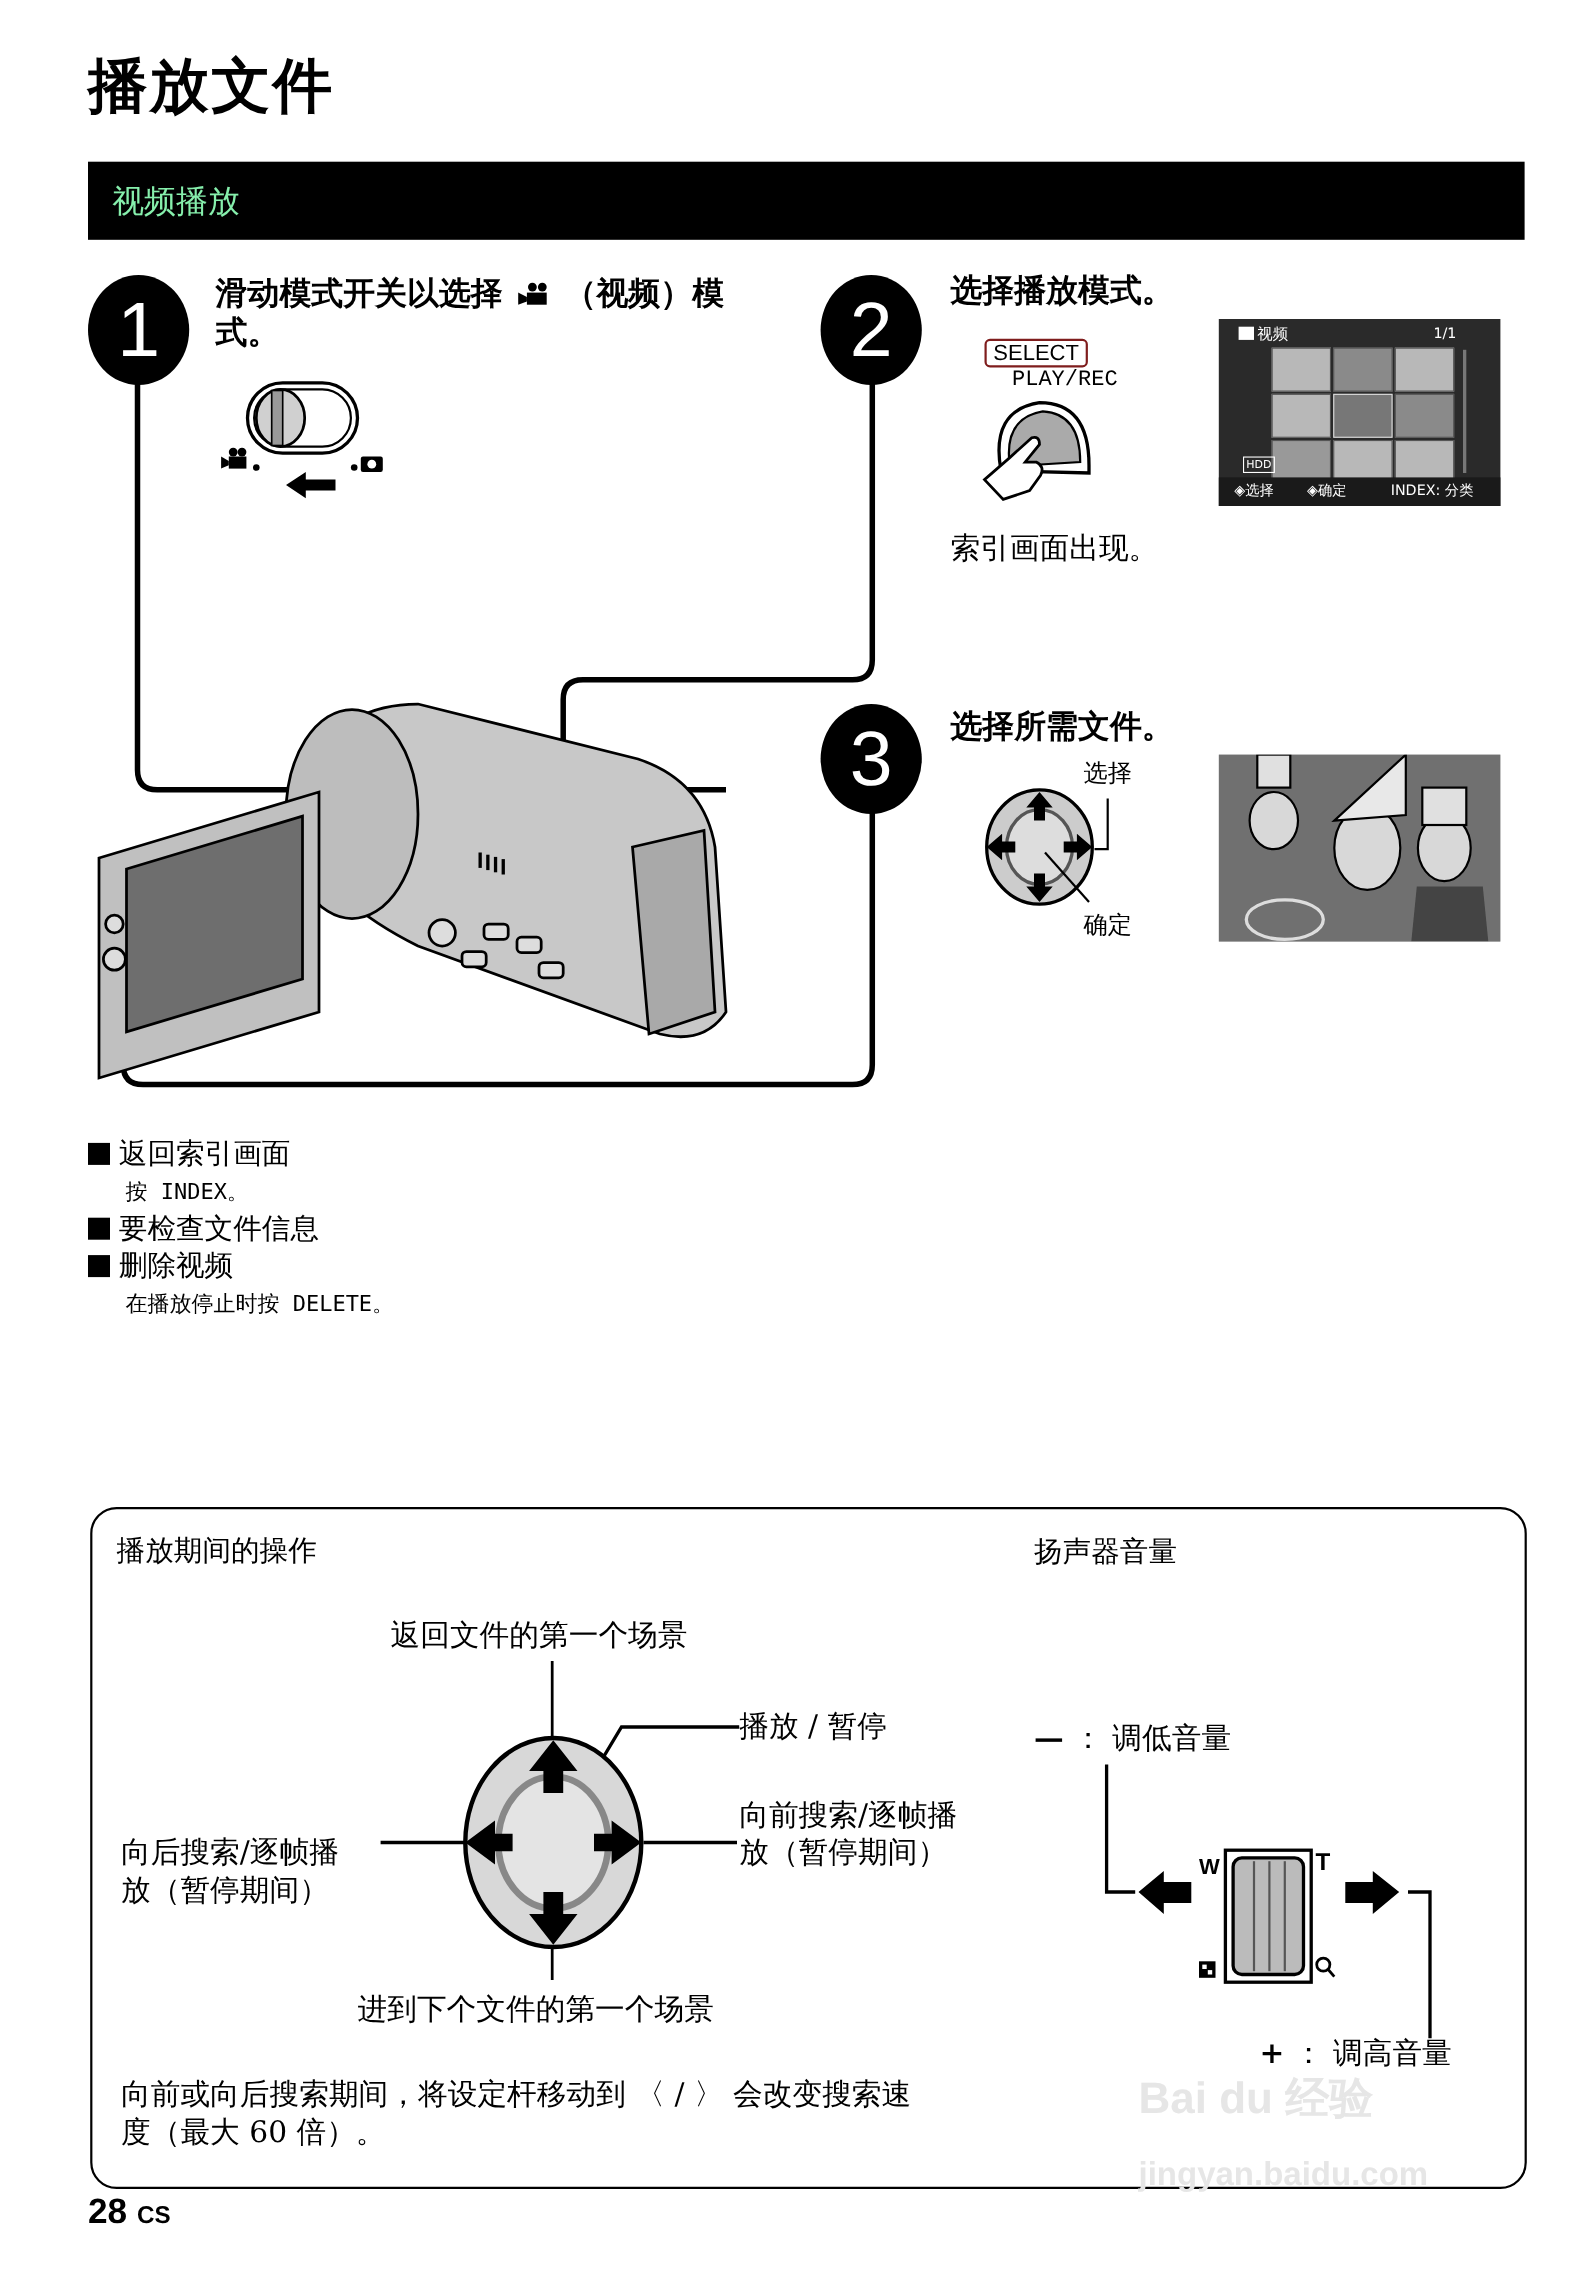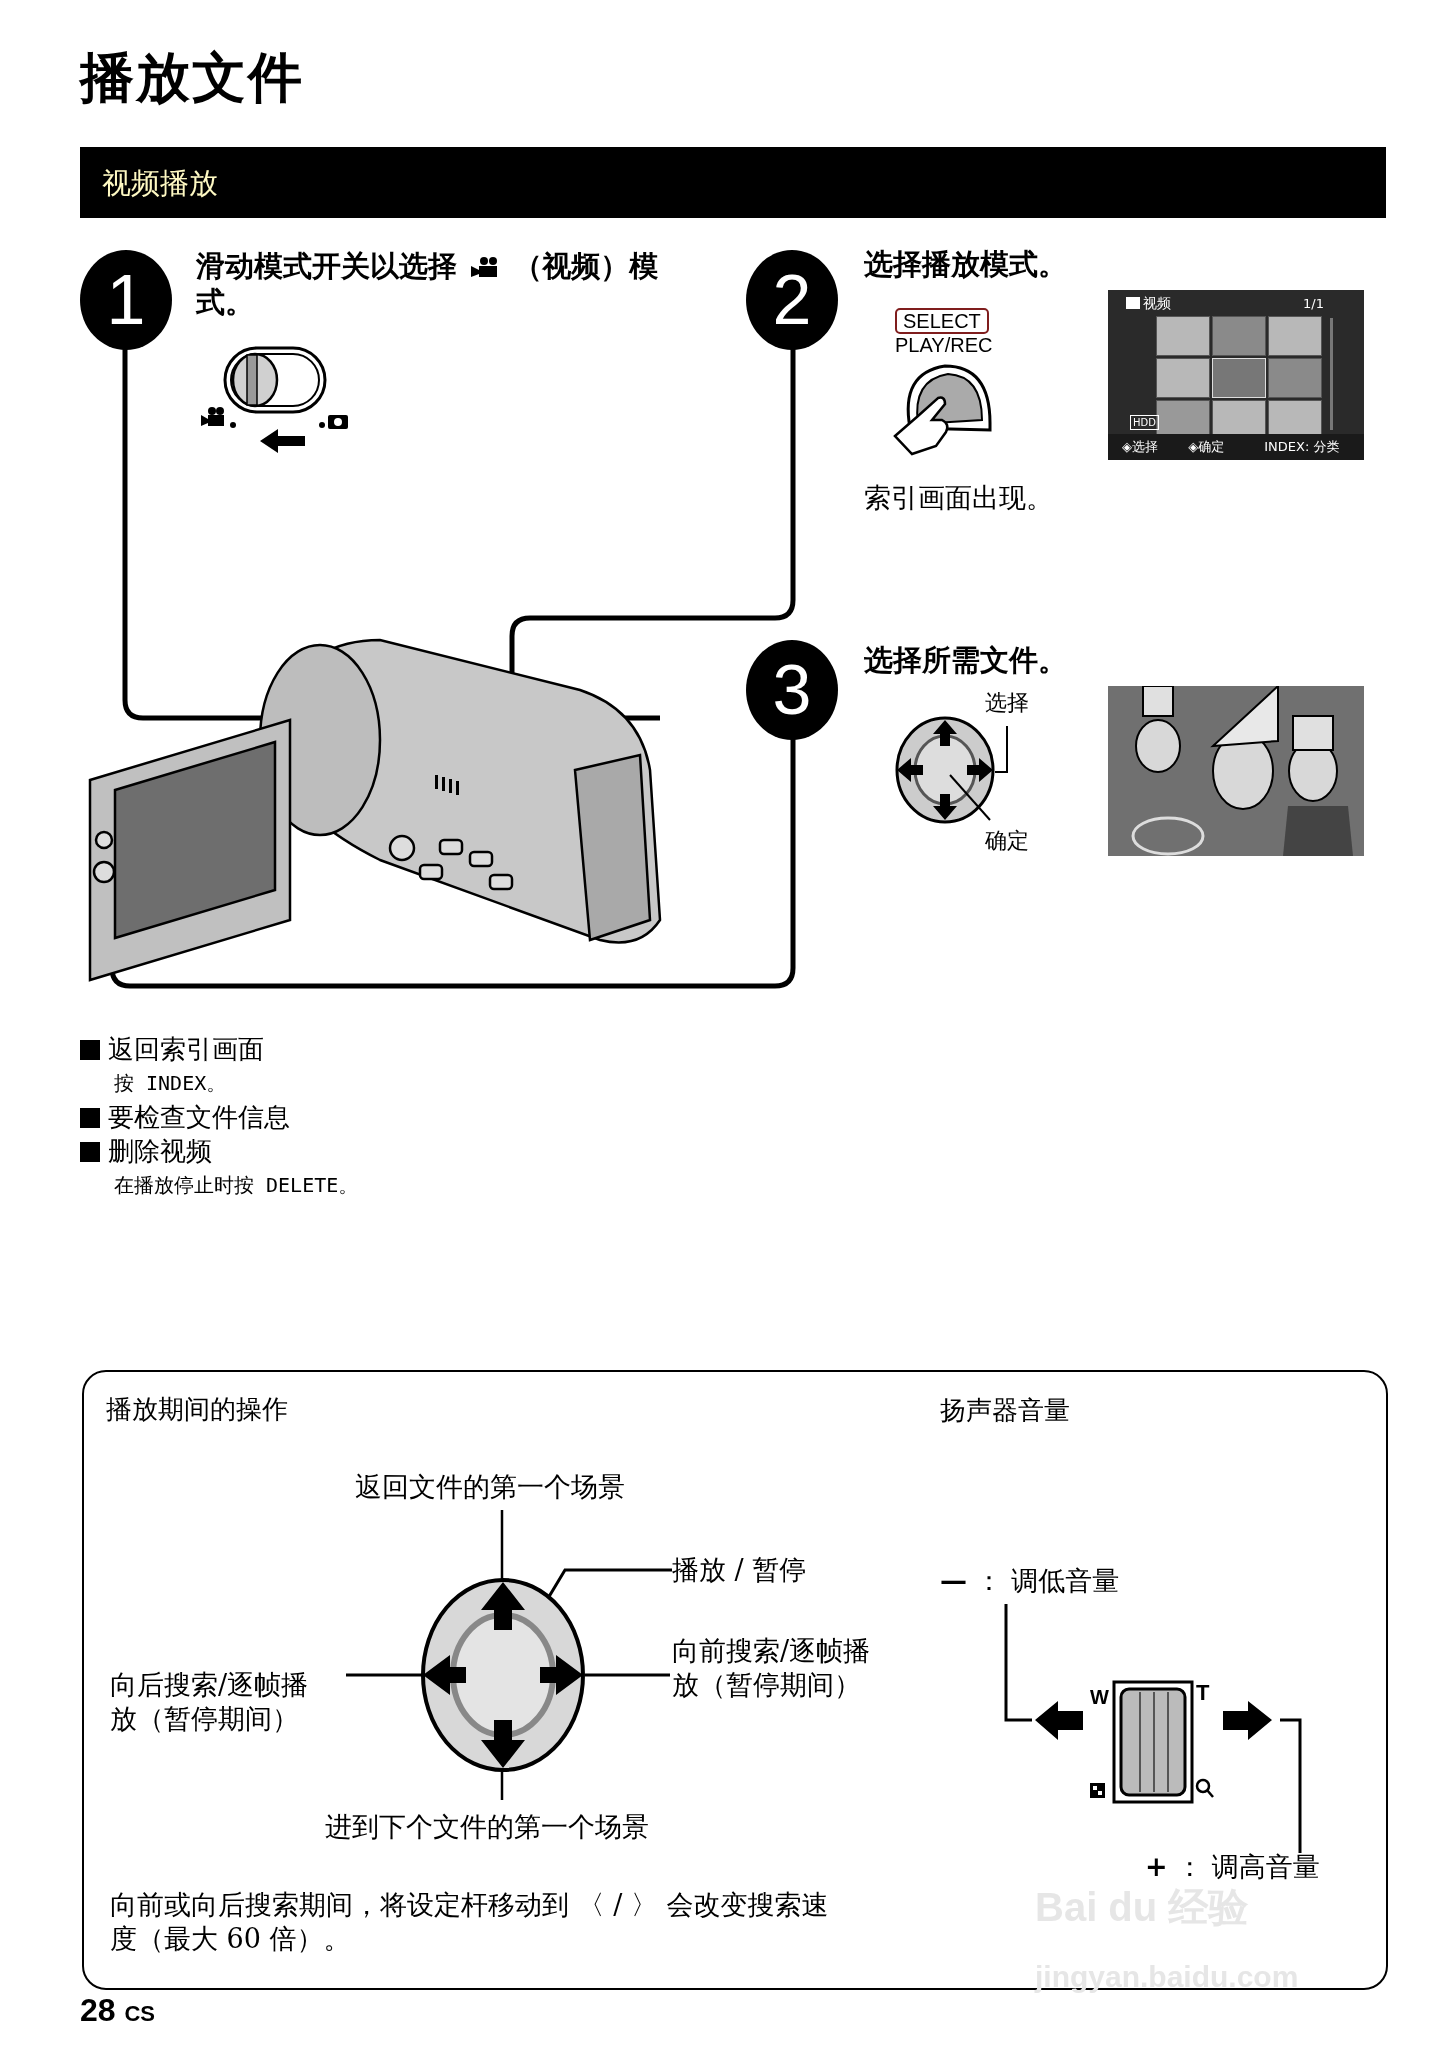--- a/index.html
+++ b/index.html
@@ -1,20 +1,20 @@
 <!DOCTYPE html>
 <html><head>
 <meta charset="utf-8">
 <style>
   html,body{margin:0;padding:0;background:#fff;}
   body{width:1451px;height:2064px;position:relative;overflow:hidden;font-family:"DejaVu Sans","Liberation Sans",sans-serif;color:#000;}
   .abs{position:absolute;}
   .title{left:80px;top:42px;font-size:54px;font-weight:bold;letter-spacing:2px;}
   .bar{left:80px;top:147px;width:1306px;height:71px;background:#000;}
-  .bar span{position:absolute;left:22px;top:17px;color:#fef9c3;font-size:29px;}
+  .bar span{position:absolute;left:22px;top:17px;color:#86efac;font-size:29px;}
   .stepnum{width:92px;height:100px;border-radius:50%;background:#000;color:#fff;font-family:"Liberation Sans",sans-serif;font-size:70px;text-align:center;line-height:100px;}
   .sthead{font-size:29px;font-weight:bold;line-height:36px;}
   .plain{font-size:27px;font-family:"DejaVu Serif","Liberation Serif",serif;}
   .note-h{font-size:26px;font-weight:normal;}
   .note-b{font-size:20px;font-family:"DejaVu Sans Mono","Liberation Mono",monospace;}
   .sq{display:inline-block;width:20px;height:20px;background:#000;margin-right:8px;vertical-align:-2px;}
   .box{left:82px;top:1370px;width:1302px;height:616px;border:2.5px solid #000;border-radius:24px;}
   .lbl{font-size:27px;font-family:"DejaVu Serif","Liberation Serif",serif;line-height:34px;}
   .pg{left:80px;top:1992px;font-size:32px;font-weight:bold;font-family:"Liberation Sans",sans-serif;}
   .pg small{font-size:22px;}
@@ -100,21 +100,21 @@
   <g>
       <rect x="128" y="70" width="20" height="14" rx="2"></rect>
       <circle cx="138" cy="77" r="4" fill="#fff"></circle>
     </g>
   <path d="M60,96 L78,84 L78,91 L105,91 L105,101 L78,101 L78,108 Z"></path>
 </svg>
 
 <div class="abs stepnum" style="left:746px;top:250px">2</div>
 <div class="abs sthead" style="left:864px;top:246px">选择播放模式。</div>
 <div class="abs" style="left:895px;top:308px;border:2px solid #7f1d1d;border-radius:5px;padding:0 6px;font-family:'Liberation Sans',sans-serif;font-size:20px;line-height:22px">SELECT</div>
-<div class="abs" style="left:895px;top:334px;font-family:Liberation Sans, sans-serif;font-size:20px">PLAY/REC</div>
+<div class="abs" style="left:920px;top:334px;font-family:Liberation Mono, monospace;font-size:20px">PLAY/REC</div>
 <svg class="abs" style="left:890px;top:358px" width="110" height="100">
   <path d="M20,70 Q10,15 55,8 Q100,8 100,65 L100,72 Z" fill="#fff" stroke="#000" stroke-width="3"></path>
   <path d="M28,66 Q22,22 58,16 Q92,18 92,62 Z" fill="#aaa" stroke="#000" stroke-width="2"></path>
   <path d="M5,78 L28,58 L48,40 Q55,38 55,46 L42,62 L52,62 Q60,66 56,74 L46,88 L22,96 Z" fill="#fff" stroke="#000" stroke-width="2.5"></path>
 </svg>
 <div class="abs plain" style="left:864px;top:480px">索引画面出现。</div>
 
 <div class="abs thumbscreen">
   <div class="abs" style="left:18px;top:5px;color:#fff;font-size:14px">
     <span style="display:inline-block;width:14px;height:12px;background:#fff;vertical-align:-1px;margin-right:3px"></span><span>视频</span>

